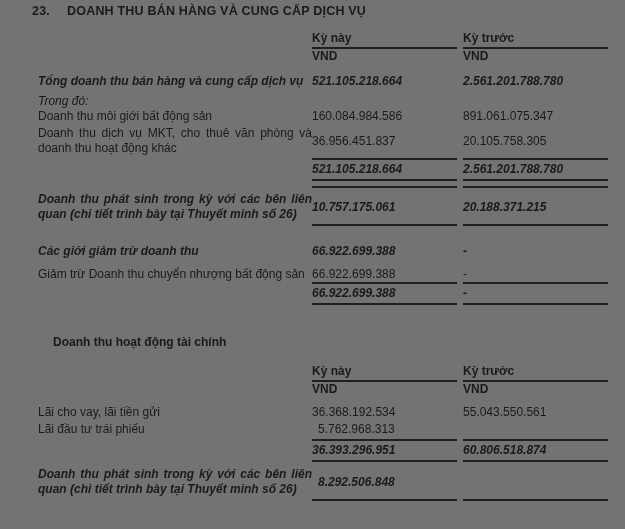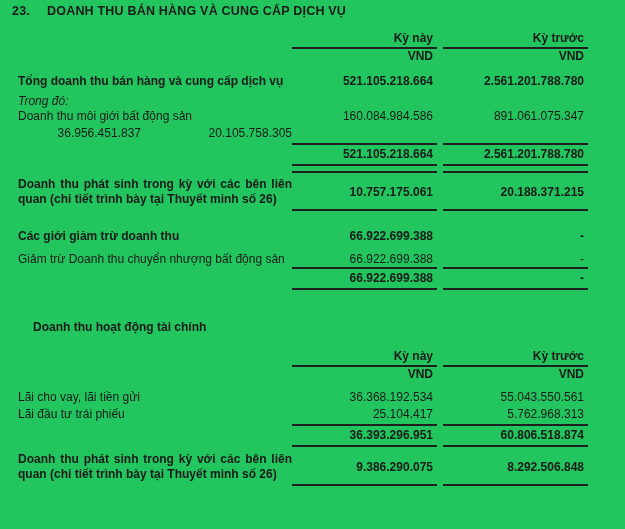--- a/index.html
+++ b/index.html
@@ -1,35 +1,36 @@
 <!DOCTYPE html>
 <html><head>
 <meta charset="utf-8">
 <style>
   html,body { margin:0; padding:0; background:#ffffff; }
   .page {
     position:relative;
     width:625px; height:529px;
-    background:#22c55e;
+    background:#737373;
     color:#1a1a1a;
     font-family:"Liberation Sans","DejaVu Sans",sans-serif;
     font-size:12px;
     line-height:15px;
     overflow:hidden;
     box-sizing:border-box;
     padding-top:4px;
+    padding-left:20px;
   }
   .note-head { display:flex; padding-left:12px; font-weight:bold; font-size:12.5px; letter-spacing:.2px; }
   .note-head .num { width:35px; }
   .trow { display:flex; align-items:center; }
   .lbl  { flex:0 0 292px; padding-left:18px; box-sizing:border-box; }
   .lbl.justify { text-align:justify; }
-  .ncol { width:145px; text-align:right; padding-right:4px; box-sizing:border-box; }
+  .ncol { width:145px; padding-right:4px; box-sizing:border-box; }
   .cgap { width:6px; }
-  .bold { font-weight:bold; }
+  .bold { font-weight:bold;font-style:italic; }
   .italic { font-style:italic;align-items:flex-end; }
   .rule-row { display:flex; }
   .rule-row .ncol.rl { border-bottom:2px solid #1f1f1f; }
   .hdr-row .ncol { font-weight:bold; border-bottom:2px solid #1f1f1f; padding-bottom:1px; }
   .vnd-row .ncol { font-weight:bold; }
   .mt2{margin-top:2px;} .mt4{margin-top:4px;} .mt5{margin-top:5px;} .mt8{margin-top:8px;} .mt10{margin-top:10px;} .mt12{margin-top:12px;}
   .mt14{margin-top:14px;} .mt18{margin-top:18px;} .mt30{margin-top:30px;margin-left:15px;}
   .pb2{padding-bottom:2px;} .pt2{padding-top:2px;}
   .section-title { padding-left:18px; font-weight:bold; }
 </style>
@@ -70,20 +71,21 @@
     <div class="ncol"></div>
   </div>
 
   <div class="trow">
     <div class="lbl">Doanh thu môi giới bất động sản</div>
     <div class="ncol">160.084.984.586</div>
     <div class="cgap"></div>
     <div class="ncol">891.061.075.347</div>
   </div>
   <div class="trow mt2">
+    <div class="lbl justify">Doanh thu dịch vụ MKT, cho thuê văn phòng và doanh thu hoạt động khác</div>
     <div class="ncol">36.956.451.837</div>
     <div class="cgap"></div>
     <div class="ncol">20.105.758.305</div>
   </div>
 
   <div class="rule-row mt2">
     <div class="lbl"></div>
       <div class="ncol rl"></div>
       <div class="cgap"></div>
       <div class="ncol rl"></div>
@@ -167,21 +169,20 @@
   </div>
 
   <div class="trow mt8">
     <div class="lbl">Lãi cho vay, lãi tiền gửi</div>
     <div class="ncol">36.368.192.534</div>
     <div class="cgap"></div>
     <div class="ncol">55.043.550.561</div>
   </div>
   <div class="trow mt2 pb2">
     <div class="lbl">Lãi đầu tư trái phiếu</div>
-    <div class="ncol">25.104.417</div>
     <div class="cgap"></div>
     <div class="ncol">5.762.968.313</div>
   </div>
   <div class="rule-row">
     <div class="lbl"></div>
       <div class="ncol rl"></div>
       <div class="cgap"></div>
       <div class="ncol rl"></div>
   </div>
   <div class="trow bold pt2 pb2">
@@ -192,21 +193,20 @@
   </div>
   <div class="rule-row">
     <div class="lbl"></div>
       <div class="ncol rl"></div>
       <div class="cgap"></div>
       <div class="ncol rl"></div>
   </div>
 
   <div class="trow bold mt5 pb2">
     <div class="lbl justify">Doanh thu phát sinh trong kỳ với các bên liên quan (chi tiết trình bày tại Thuyết minh số 26)</div>
-    <div class="ncol">9.386.290.075</div>
     <div class="cgap"></div>
     <div class="ncol">8.292.506.848</div>
   </div>
   <div class="rule-row">
     <div class="lbl"></div>
       <div class="ncol rl"></div>
       <div class="cgap"></div>
       <div class="ncol rl"></div>
   </div>
 

